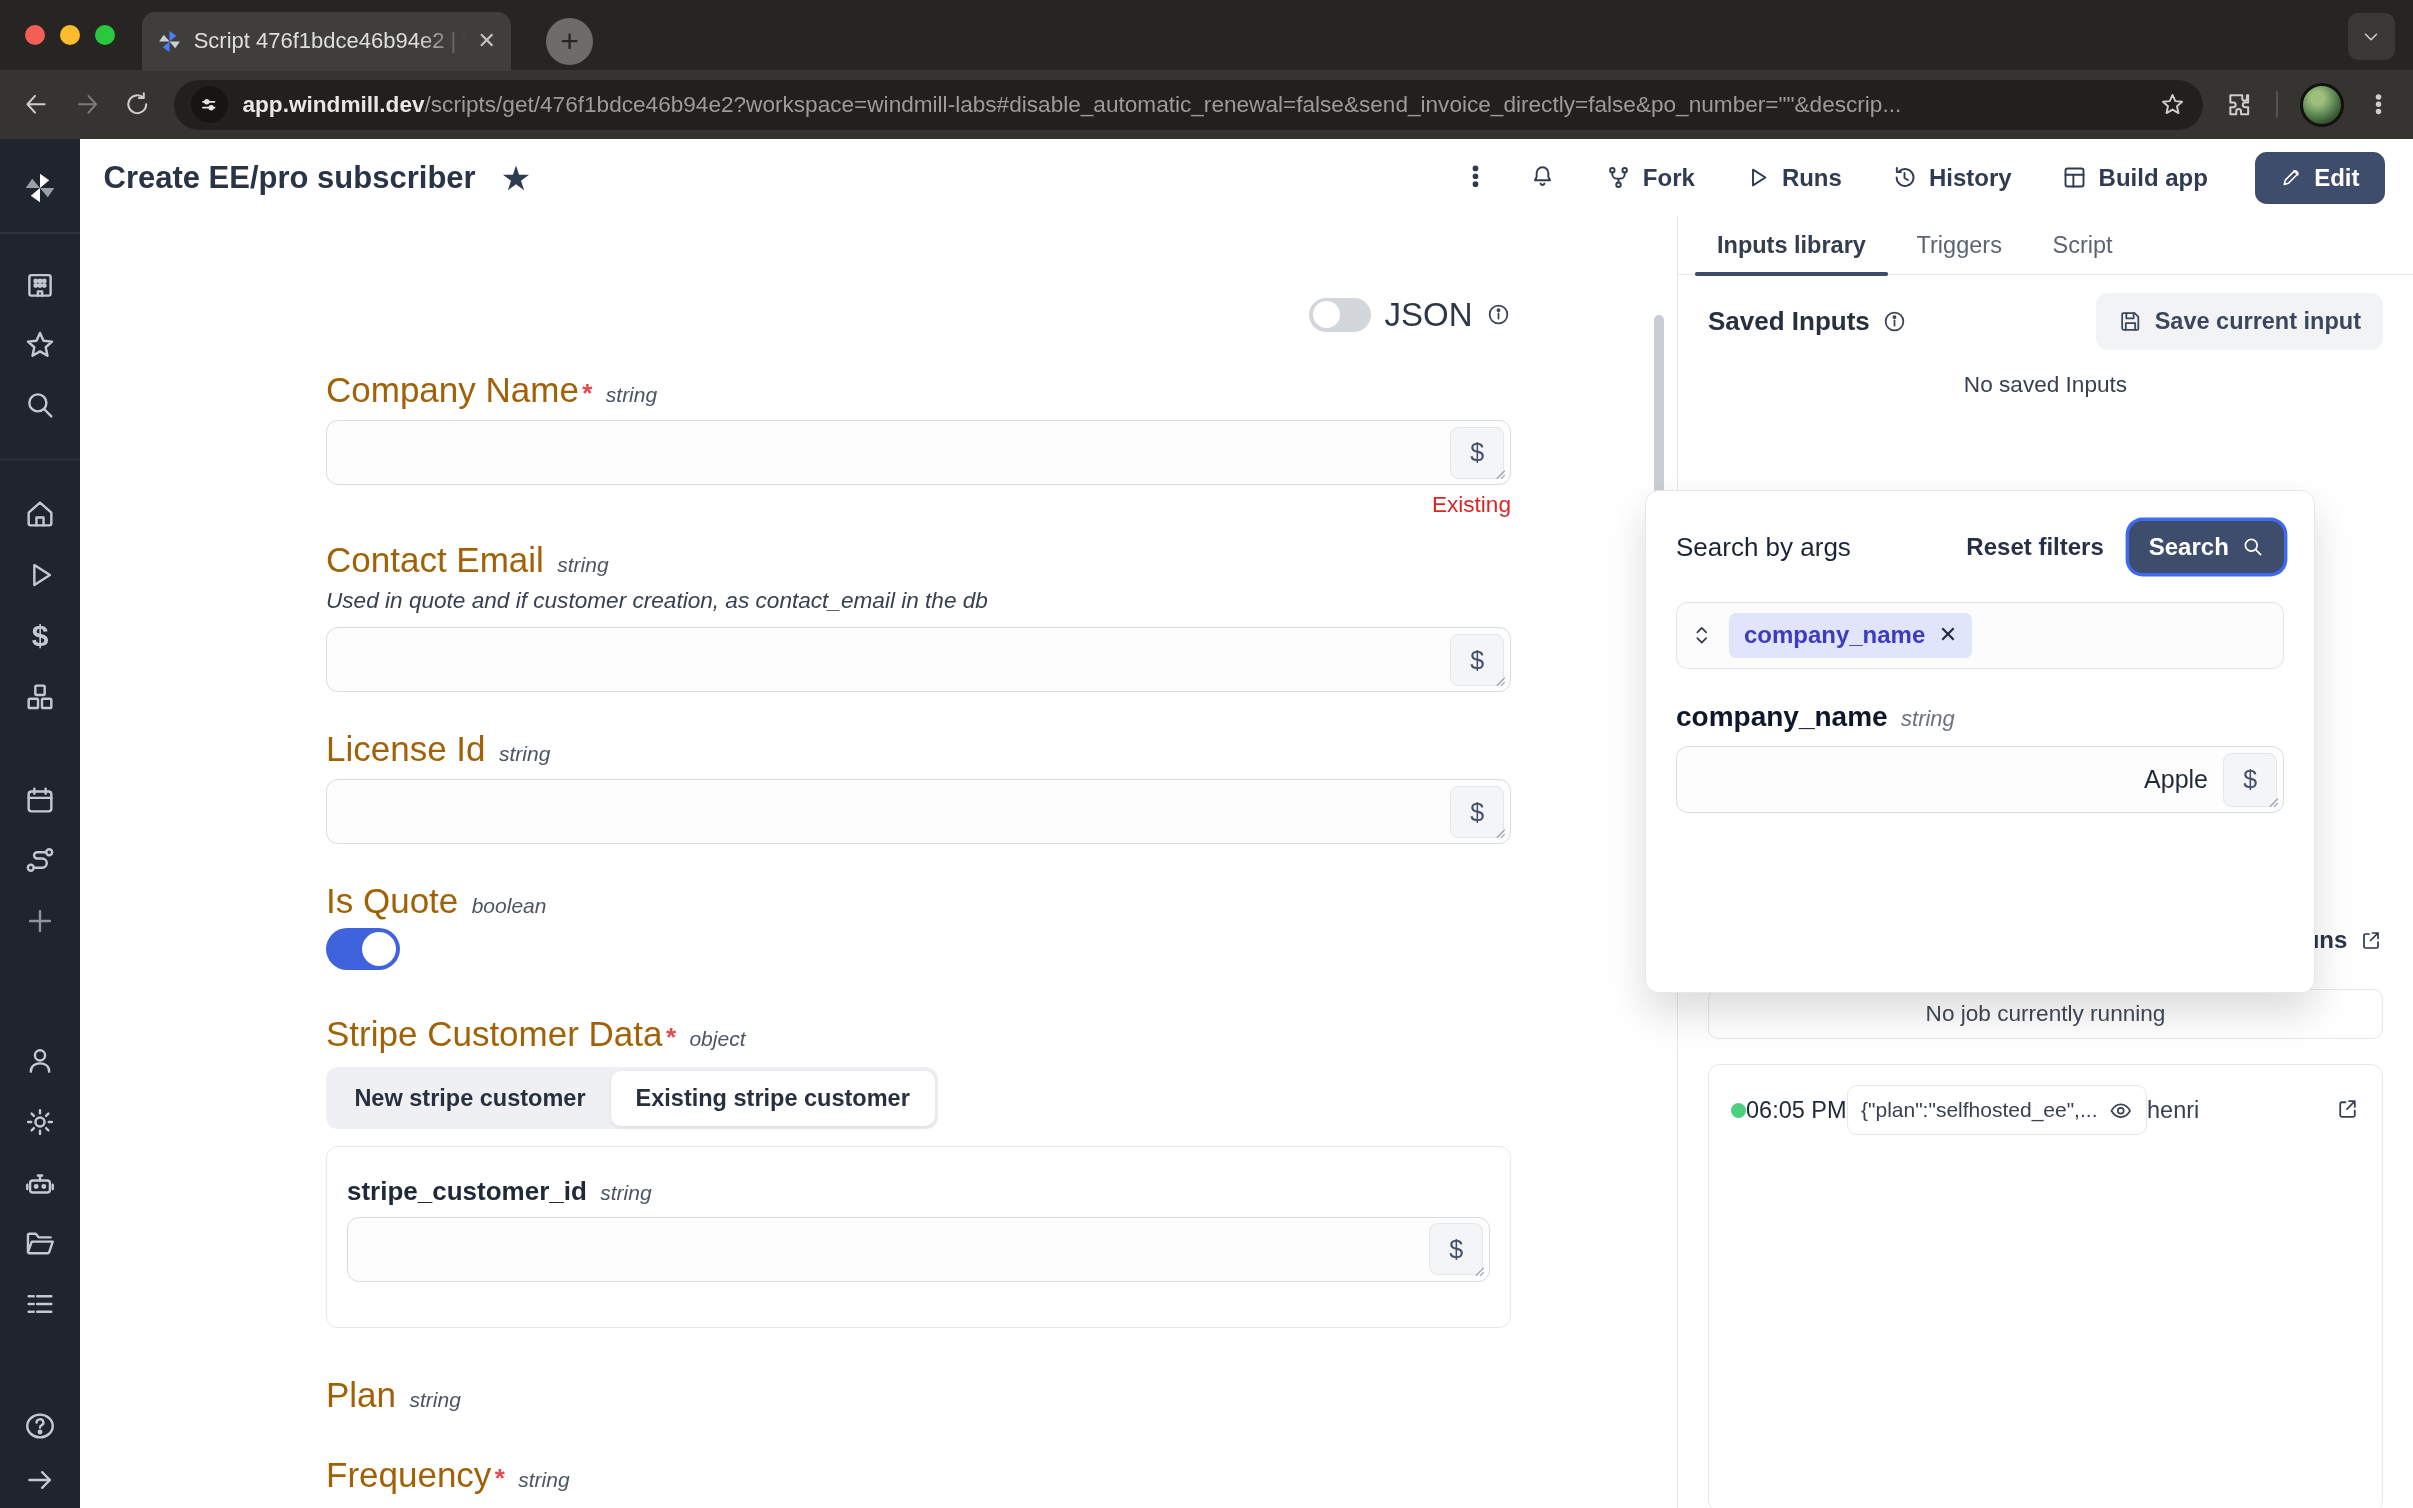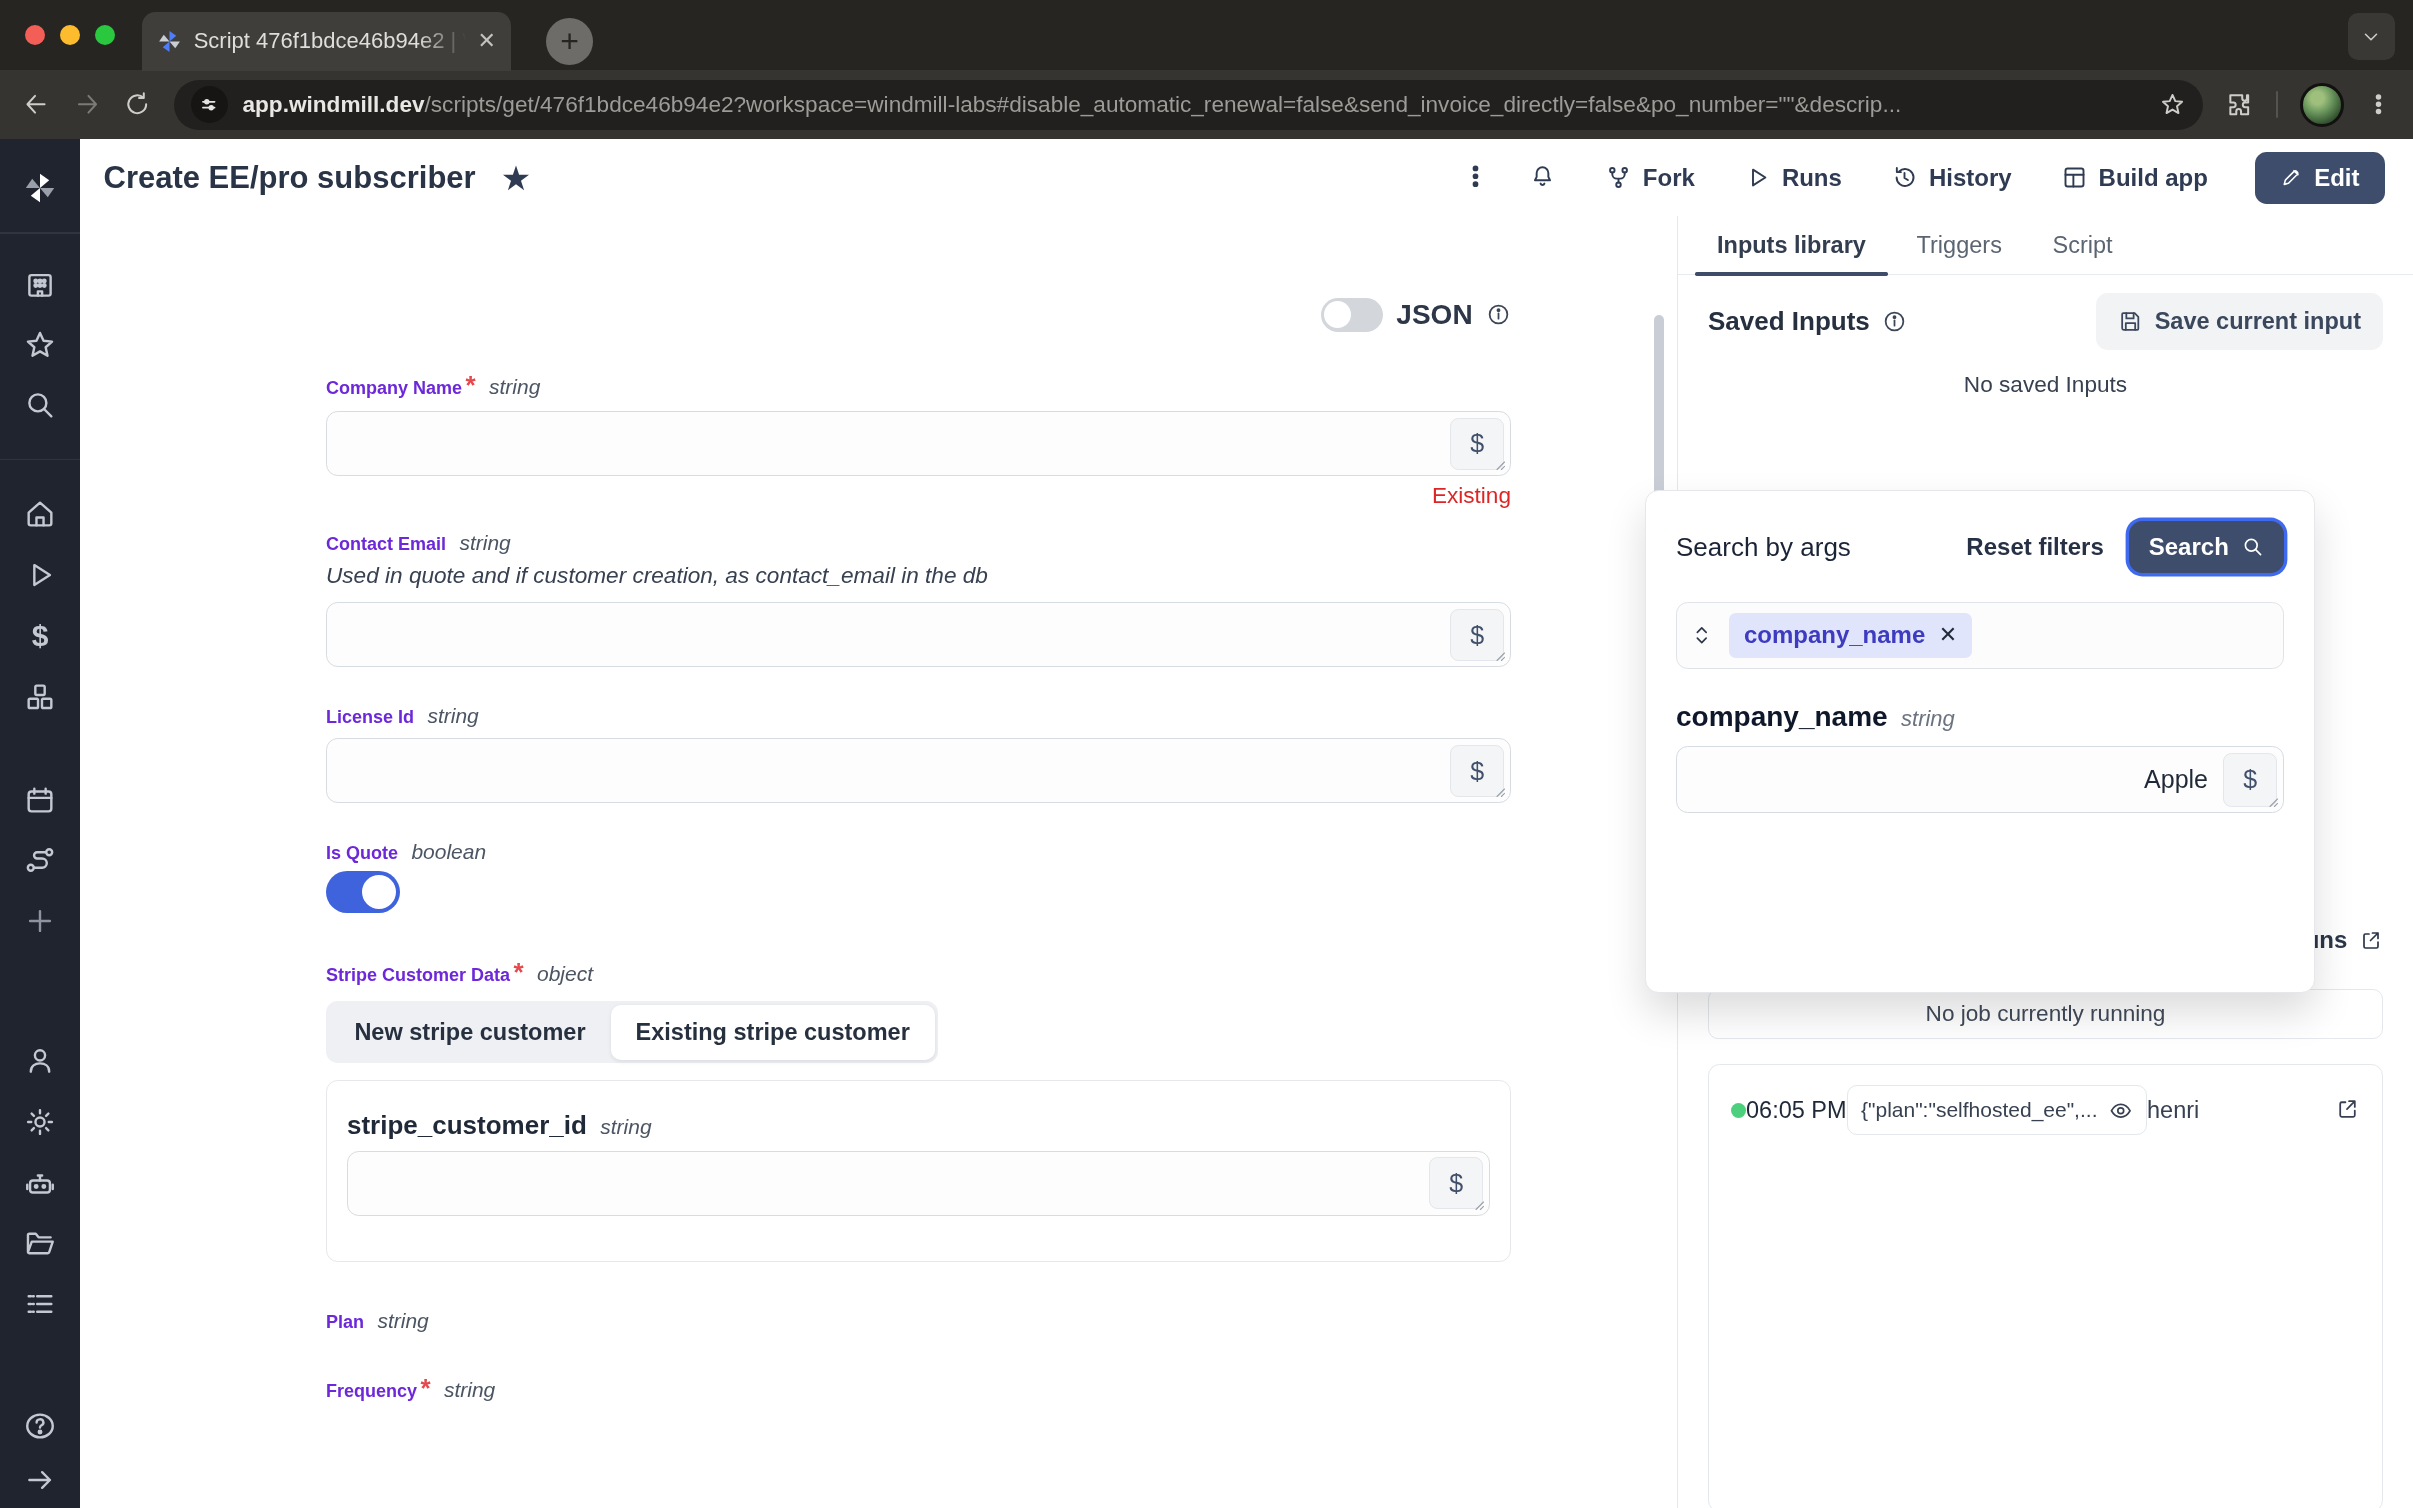--- a/index.html
+++ b/index.html
@@ -59,25 +59,25 @@
   .edit-btn svg{ width:22.6px; height:22.6px; }
 
   .content { flex:1; display:flex; min-height:0; position:relative; }
 
   
   .form-col { width:1597px; flex:none; padding:80px 0 0 246px; }
   .form-inner { width:1185px; }
   .json-row { display:flex; justify-content:flex-end; align-items:center; gap:13.4px; height:37px; }
   .toggle-off { width:62px; height:34px; border-radius:17px; background:#d3d7dc; position:relative; }
   .toggle-off::after{ content:""; position:absolute; left:3.4px; top:3.4px; width:27px; height:27px; border-radius:50%; background:#fff; }
-  .json-lbl { font-size:28px; font-weight:bold; color:#2d3748; }
+  .json-lbl { font-size:33px; font-weight:normal; color:#2d3748; }
   .info-ic { width:25px; height:25px; color:#3c4657; }
 
   .flabel { display:flex; align-items:baseline; gap:13.4px; margin-top:37px; margin-bottom:10px; }
-  .fname { font-size:18px; font-weight:bold; color:#6d28d9; }
+  .fname { font-size:35px; font-weight:normal; color:#a16207; }
   .fname-sm { font-size:26px; font-weight:bold; color:#1f2937; }
   .req { color:#e5484d; font-size:26px; font-weight:bold; margin-left:-10px; }
   .ftype { font-size:21px; font-style:italic; color:#4b5563; }
   .fhelper { font-size:22.6px; font-style:italic; color:#374151; margin:-1.7px 0 13.4px; }
 
   .tbox { position:relative; height:65px; }
   .tinput { width:100%; height:65px; border:1.7px solid #d7dce2; border-radius:11.7px; background:#fcfdfc;
     font-size:25px; color:#1f2937; padding:0 75px 0 20px; outline:none; font-family:inherit;text-align:right; }
   .tinput.plain { padding-right:20px; }
   .dollar-badge { position:absolute; right:6.7px; top:6.7px; width:54px; height:52px; border-radius:8.4px;

